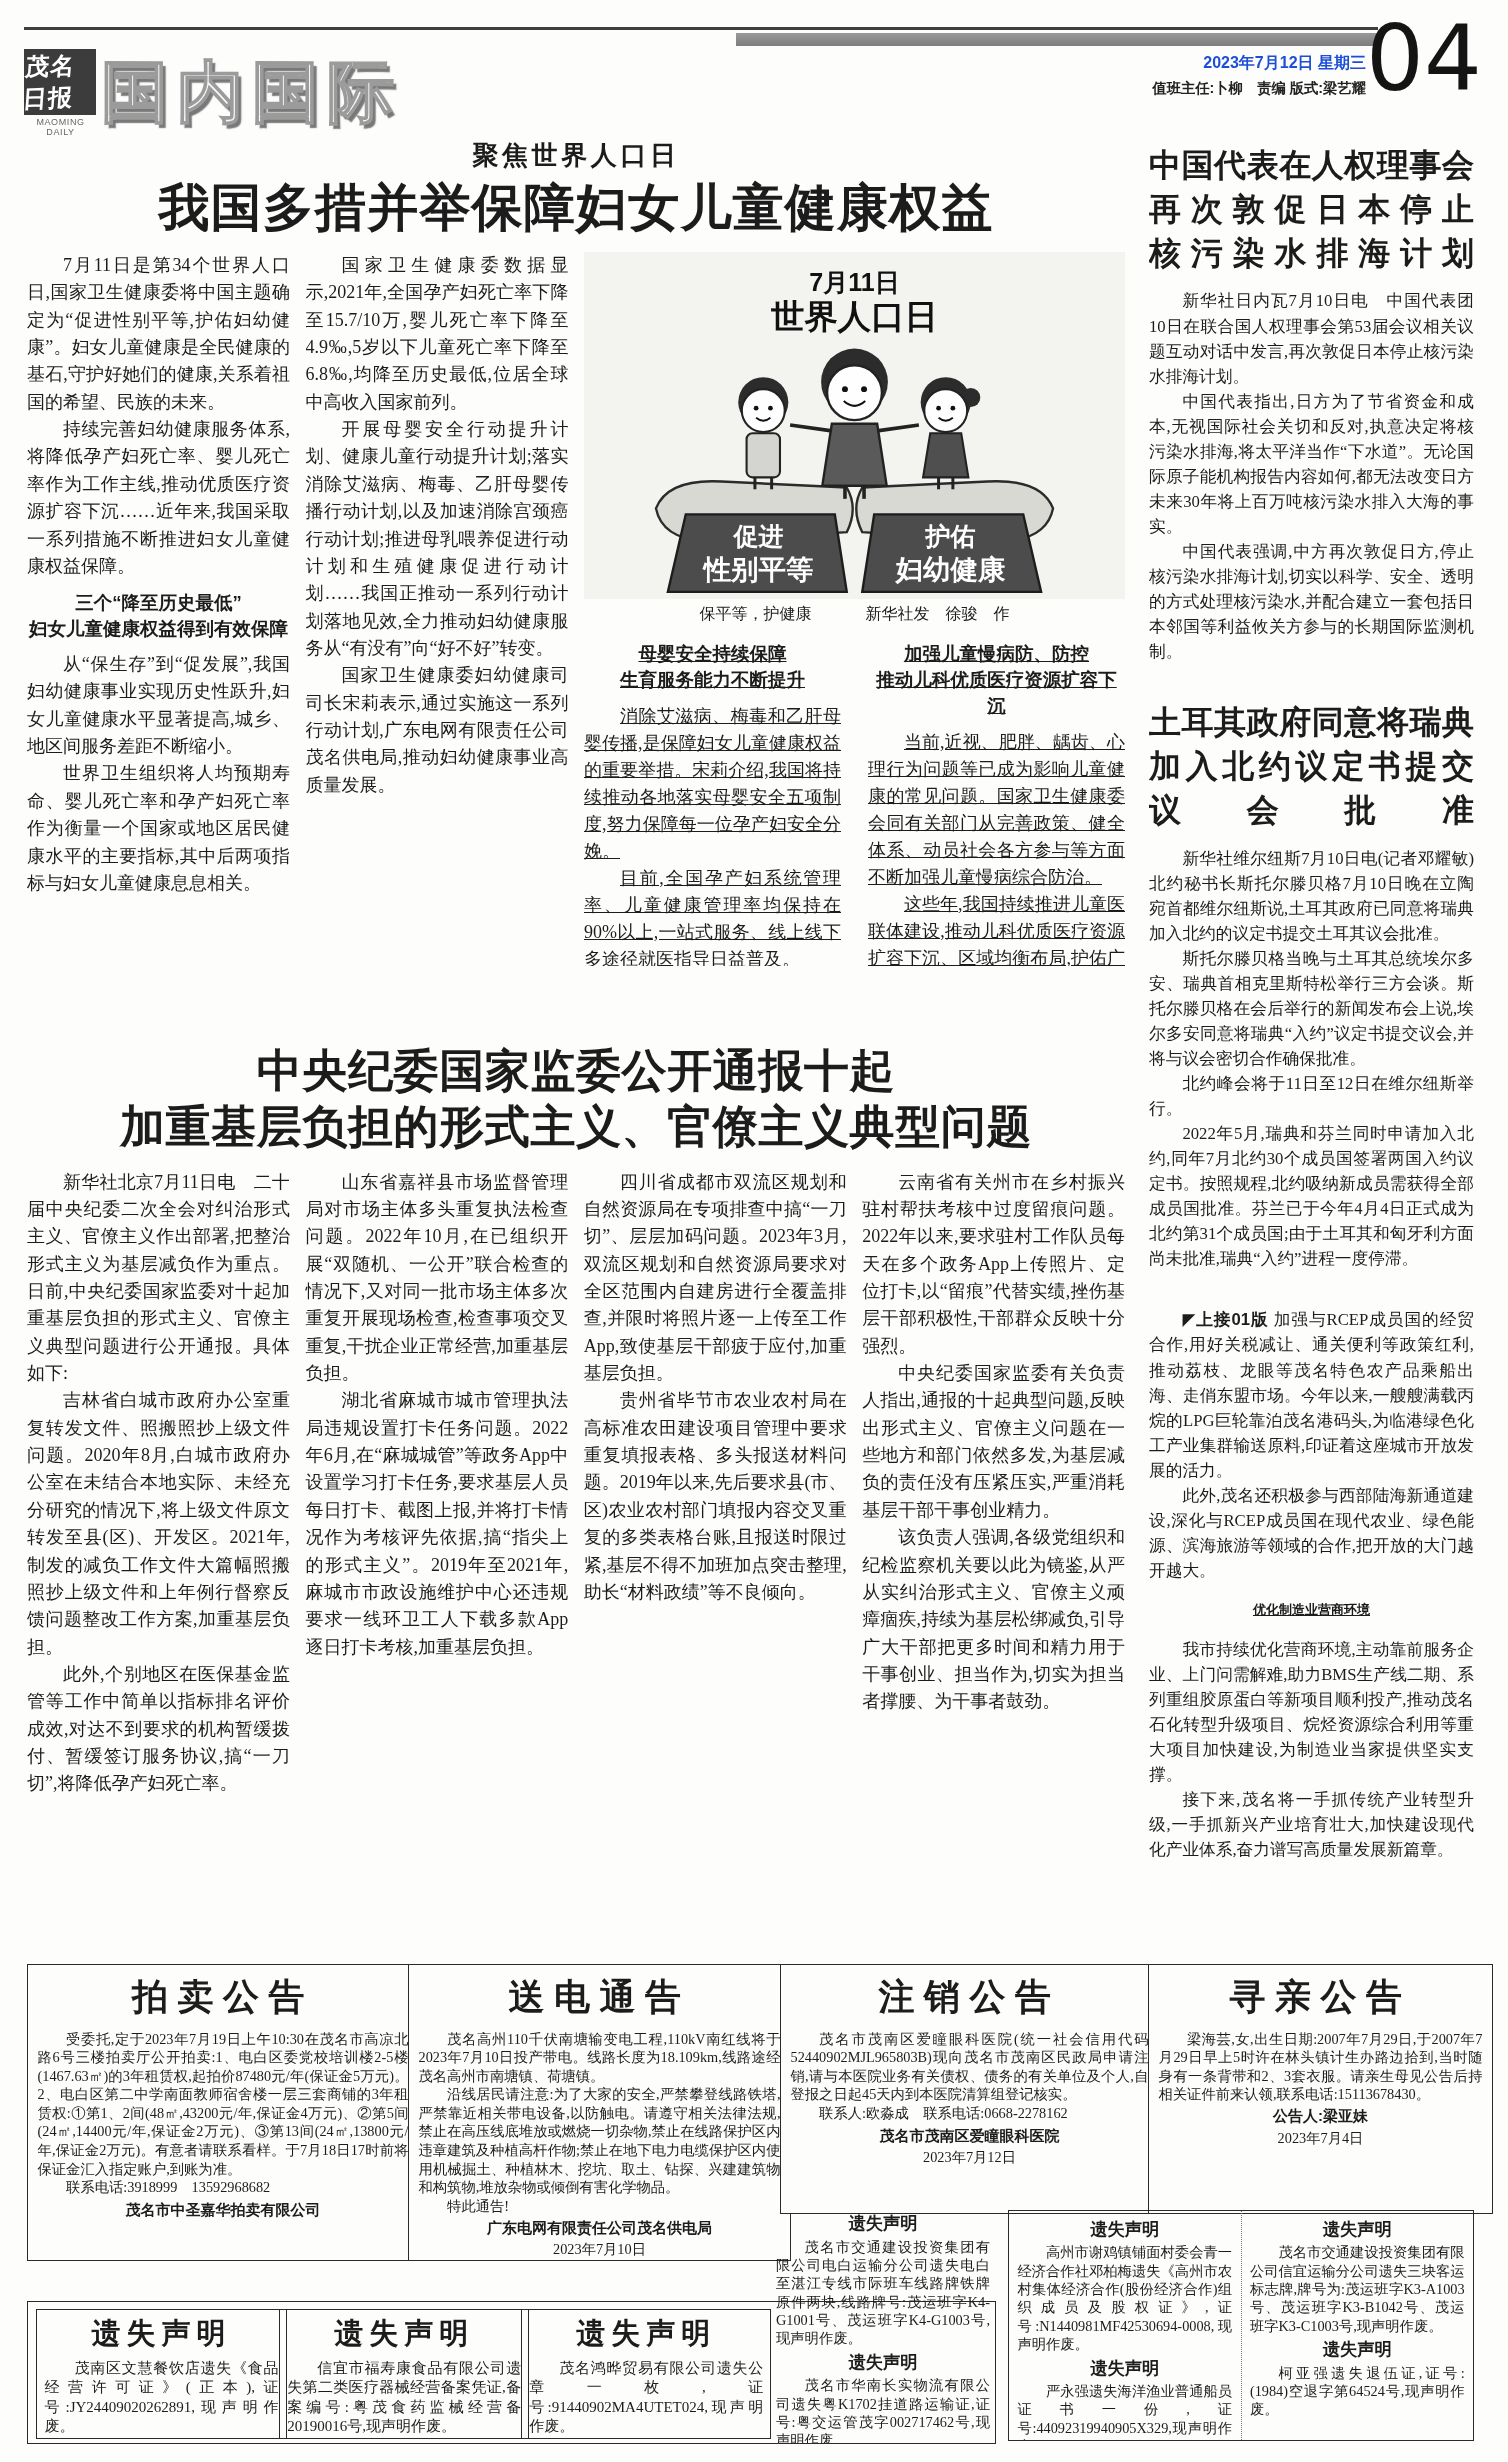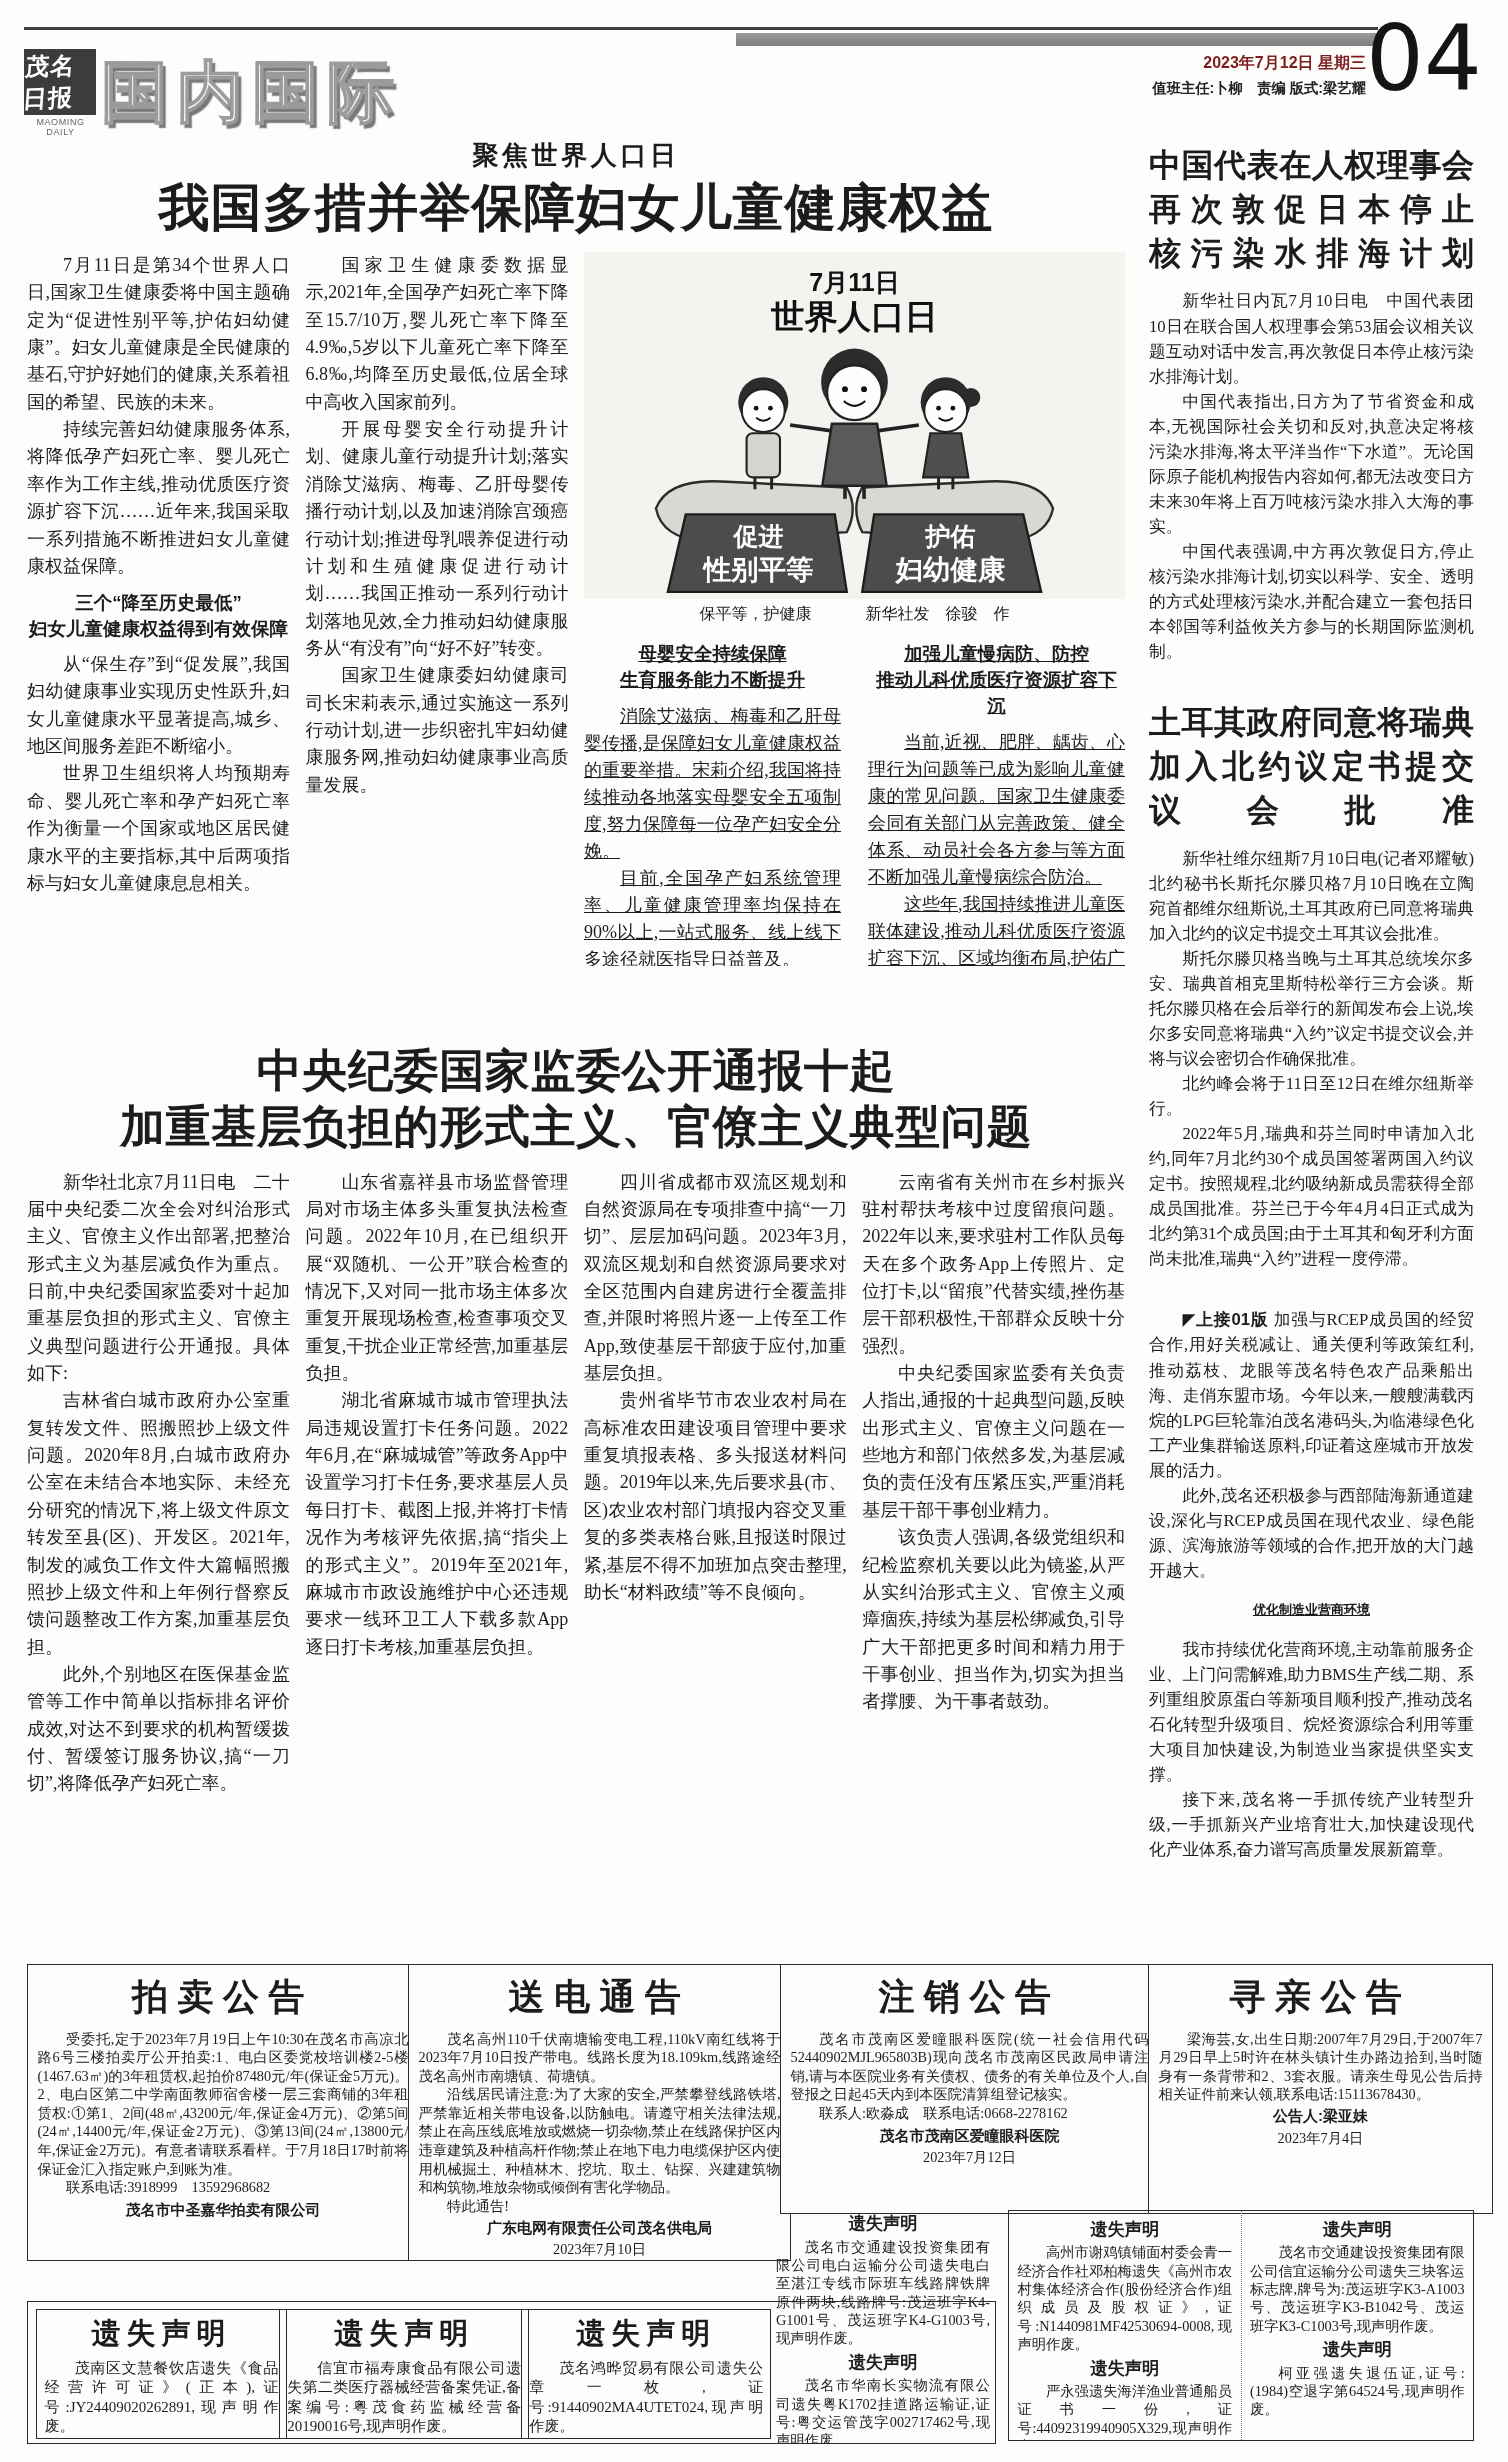--- a/index.html
+++ b/index.html
@@ -12,21 +12,21 @@
   .jat{text-align:justify;}
   
   .top-rule{left:24px;top:27.4px;width:1354px;height:3px;background:#3f3f3f;}
   .top-bar{left:736px;top:33px;width:643px;height:12.5px;background:linear-gradient(#9a9a9a,#7d7d7d);}
   .logo-box{left:24px;top:49px;width:72px;height:66px;background:#3c3c3c;display:flex;align-items:center;justify-content:center;}
   .logo-box span{color:#fff;font-weight:700;font-size:24px;letter-spacing:1.2px;transform:skewX(-6deg) rotate(-2deg);font-family:"Liberation Serif",serif;}
   .logo-en{left:21.5px;top:117px;width:78px;text-align:center;font-family:"Liberation Sans","DejaVu Sans",sans-serif;font-size:9px;letter-spacing:0.6px;color:#666;}
   .section-title{left:101px;top:47px;font-size:67px;font-weight:700;letter-spacing:8.4px;color:#f8f8f8;
     -webkit-text-stroke:1.5px #9b9b9b;text-shadow:3.6px 4.2px 1.2px rgba(96,96,96,.85);font-family:"Liberation Serif",serif;}
   .dateblock{left:1050px;top:53px;width:316px;text-align:right;font-family:"Liberation Sans","DejaVu Sans",sans-serif;}
-  .dateblock .d1{font-size:16px;font-weight:700;color:#7f1d1d;}
+  .dateblock .d1{font-size:16px;font-weight:700;color:#1d4ed8;}
   .dateblock .d2{font-size:14.3px;font-weight:700;color:#222;margin-top:4.8px;}
   .pagenum{left:1366px;top:13px;width:119px;font-family:"DejaVu Sans","Liberation Sans",sans-serif;font-size:91px;font-weight:400;color:#141414;line-height:1;}
   
   .main-article{left:27px;top:138px;width:1098px;}
   .kicker{text-align:center;font-size:26px;font-weight:700;letter-spacing:3.6px;}
   .headline{text-align:center;font-size:51px;font-weight:900;letter-spacing:1.2px;line-height:1.15;margin-top:6px;}
   .main-body{display:flex;gap:15.5px;margin-top:14.3px;height:725px;overflow:hidden;}
   .mcol{width:263px;height:725px;overflow:hidden;font-size:18px;line-height:1.52;}
   .right-half{width:541px;height:725px;overflow:hidden;}
   .sub-row{display:flex;gap:27px;height:334px;overflow:hidden;margin-top:7.2px;text-decoration:underline;}
@@ -101,21 +101,21 @@
       <p class="t">7月11日是第34个世界人口日,国家卫生健康委将中国主题确定为“促进性别平等,护佑妇幼健康”。妇女儿童健康是全民健康的基石,守护好她们的健康,关系着祖国的希望、民族的未来。</p>
       <p class="t">持续完善妇幼健康服务体系,将降低孕产妇死亡率、婴儿死亡率作为工作主线,推动优质医疗资源扩容下沉……近年来,我国采取一系列措施不断推进妇女儿童健康权益保障。</p>
       <div class="sh">三个“降至历史最低”
 妇女儿童健康权益得到有效保障</div>
       <p class="t">从“保生存”到“促发展”,我国妇幼健康事业实现历史性跃升,妇女儿童健康水平显著提高,城乡、地区间服务差距不断缩小。</p>
       <p class="t">世界卫生组织将人均预期寿命、婴儿死亡率和孕产妇死亡率作为衡量一个国家或地区居民健康水平的主要指标,其中后两项指标与妇女儿童健康息息相关。</p>
     </div>
     <div class="mcol">
       <p class="t">国家卫生健康委数据显示,2021年,全国孕产妇死亡率下降至15.7/10万,婴儿死亡率下降至4.9‰,5岁以下儿童死亡率下降至6.8‰,均降至历史最低,位居全球中高收入国家前列。</p>
       <p class="t">开展母婴安全行动提升计划、健康儿童行动提升计划;落实消除艾滋病、梅毒、乙肝母婴传播行动计划,以及加速消除宫颈癌行动计划;推进母乳喂养促进行动计划和生殖健康促进行动计划……我国正推动一系列行动计划落地见效,全力推动妇幼健康服务从“有没有”向“好不好”转变。</p>
-      <p class="t">国家卫生健康委妇幼健康司司长宋莉表示,通过实施这一系列行动计划,进一步织密扎牢妇幼健康服务网,推动妇幼健康事业高质量发展。</p>
+      <p class="t">国家卫生健康委妇幼健康司司长宋莉表示,通过实施这一系列行动计划,广东电网有限责任公司茂名供电局,推动妇幼健康事业高质量发展。</p>
     </div>
     <div class="right-half">
       <div class="figure">
         <div class="fig-canvas">
           <svg width="541" height="347" viewBox="0 0 906 582">
             <rect x="0" y="0" width="906" height="582" fill="#f3f3f0"></rect>
             <text x="453" y="66" text-anchor="middle" font-size="42" font-weight="bold" font-family="'Liberation Sans',sans-serif" fill="#111">7月11日</text>
             <text x="453" y="128" text-anchor="middle" font-size="56" font-weight="bold" font-family="'Liberation Sans',sans-serif" fill="#111">世界人口日</text>
 
             <g>

